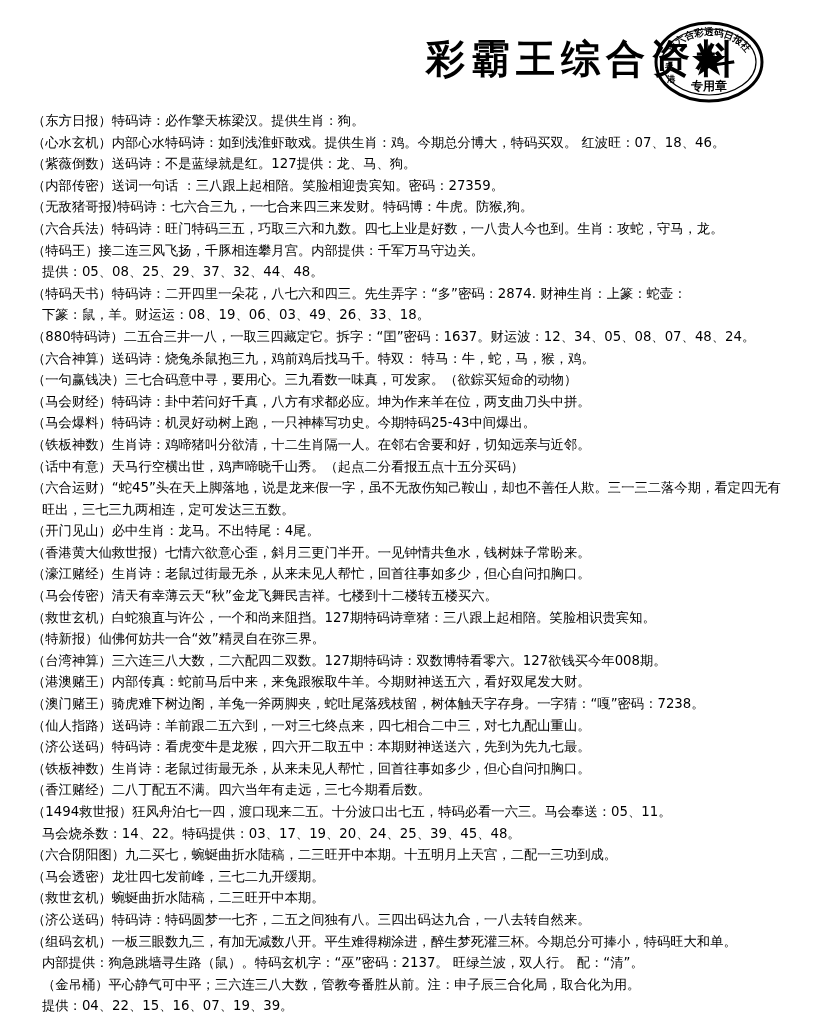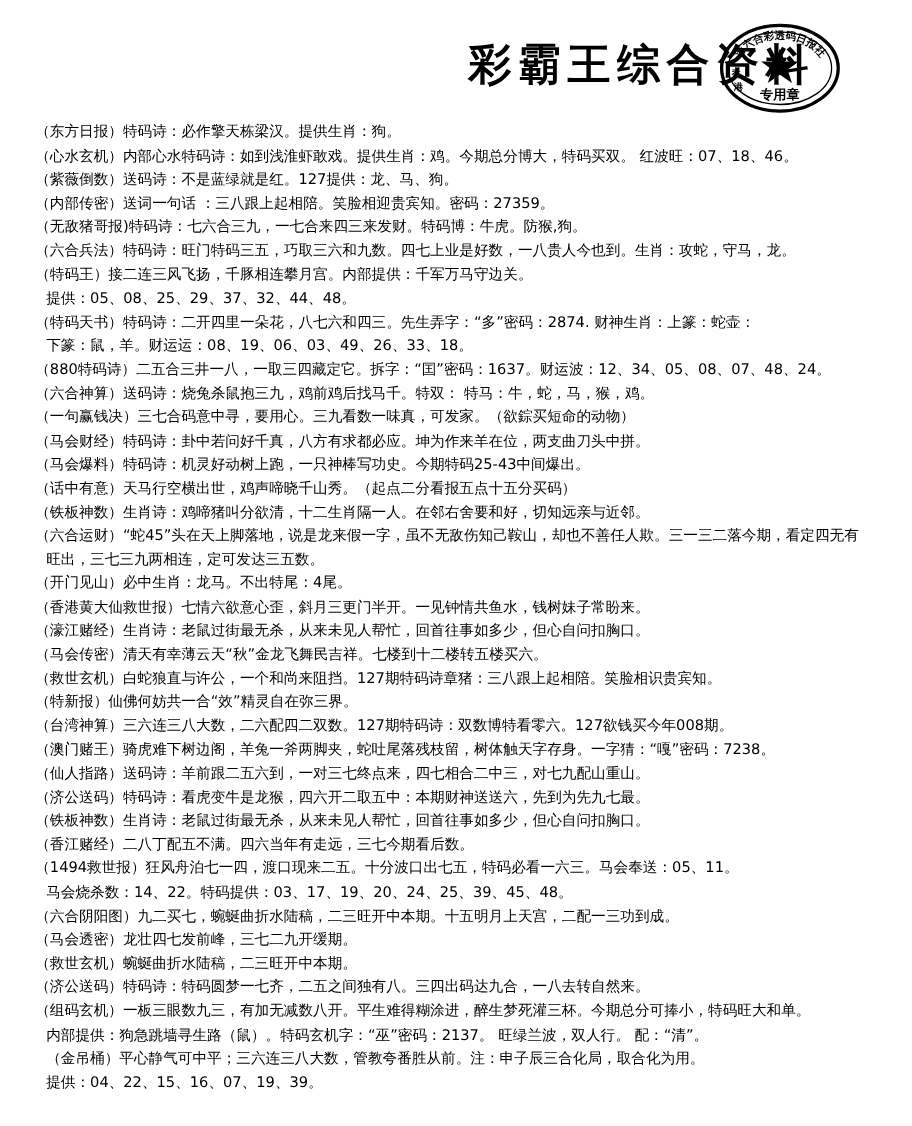--- a/index.html
+++ b/index.html
@@ -92,31 +92,32 @@
     <div class="line">（六合兵法）特码诗：旺门特码三五，巧取三六和九数。四七上业是好数，一八贵人今也到。生肖：攻蛇，守马，龙。</div>
     <div class="line">（特码王）接二连三风飞扬，千豚相连攀月宫。内部提供：千军万马守边关。</div>
     <div class="line noindent">提供：05、08、25、29、37、32、44、48。</div>
     <div class="line">（特码天书）特码诗：二开四里一朵花，八七六和四三。先生弄字：“多”密码：2874. 财神生肖：上篆：蛇壶：</div>
     <div class="line noindent">下篆：鼠，羊。财运运：08、19、06、03、49、26、33、18。</div>
     <div class="line">（880特码诗）二五合三井一八，一取三四藏定它。拆字：“囯”密码：1637。财运波：12、34、05、08、07、48、24。</div>
     <div class="line">（六合神算）送码诗：烧兔杀鼠抱三九，鸡前鸡后找马千。特双：  特马：牛，蛇，马，猴，鸡。</div>
     <div class="line">（一句赢钱决）三七合码意中寻，要用心。三九看数一味真，可发家。（欲錝买短命的动物）</div>
     <div class="line">（马会财经）特码诗：卦中若问好千真，八方有求都必应。坤为作来羊在位，两支曲刀头中拼。</div>
     <div class="line">（马会爆料）特码诗：机灵好动树上跑，一只神棒写功史。今期特码25-43中间爆出。</div>
+    <div class="line">（铁板神数）生肖诗：鸡啼猪叫分欲清，十二生肖隔一人。在邻右舍要和好，切知远亲与近邻。</div>
     <div class="line">（话中有意）天马行空横出世，鸡声啼晓千山秀。（起点二分看报五点十五分买码）</div>
-    <div class="line">（铁板神数）生肖诗：鸡啼猪叫分欲清，十二生肖隔一人。在邻右舍要和好，切知远亲与近邻。</div>
     <div class="line">（六合运财）“蛇45”头在天上脚落地，说是龙来假一字，虽不无敌伤知己鞍山，却也不善任人欺。三一三二落今期，看定四无有</div>
     <div class="line noindent">旺出，三七三九两相连，定可发达三五数。</div>
     <div class="line">（开门见山）必中生肖：龙马。不出特尾：4尾。</div>
     <div class="line">（香港黄大仙救世报）七情六欲意心歪，斜月三更门半开。一见钟情共鱼水，钱树妹子常盼来。</div>
     <div class="line">（濠江赌经）生肖诗：老鼠过街最无杀，从来未见人帮忙，回首往事如多少，但心自问扣胸口。</div>
     <div class="line">（马会传密）清天有幸薄云天“秋”金龙飞舞民吉祥。七楼到十二楼转五楼买六。</div>
     <div class="line">（救世玄机）白蛇狼直与许公，一个和尚来阻挡。127期特码诗章猪：三八跟上起相陪。笑脸相识贵宾知。</div>
     <div class="line">（特新报）仙佛何妨共一合“效”精灵自在弥三界。</div>
     <div class="line">（台湾神算）三六连三八大数，二六配四二双数。127期特码诗：双数博特看零六。127欲钱买今年008期。</div>
+    <div class="line">（港澳赌王）内部传真：蛇前马后中来，来兔跟猴取牛羊。今期财神送五六，看好双尾发大财。</div>
     <div class="line">（澳门赌王）骑虎难下树边阁，羊兔一斧两脚夹，蛇吐尾落残枝留，树体触天字存身。一字猜：“嘎”密码：7238。</div>
     <div class="line">（仙人指路）送码诗：羊前跟二五六到，一对三七终点来，四七相合二中三，对七九配山重山。</div>
     <div class="line">（济公送码）特码诗：看虎变牛是龙猴，四六开二取五中：本期财神送送六，先到为先九七最。</div>
     <div class="line">（铁板神数）生肖诗：老鼠过街最无杀，从来未见人帮忙，回首往事如多少，但心自问扣胸口。</div>
     <div class="line">（香江赌经）二八丁配五不满。四六当年有走远，三七今期看后数。</div>
     <div class="line">（1494救世报）狂风舟泊七一四，渡口现来二五。十分波口出七五，特码必看一六三。马会奉送：05、11。</div>
     <div class="line noindent">马会烧杀数：14、22。特码提供：03、17、19、20、24、25、39、45、48。</div>
     <div class="line">（六合阴阳图）九二买七，蜿蜒曲折水陆稿，二三旺开中本期。十五明月上天宫，二配一三功到成。</div>
     <div class="line">（马会透密）龙壮四七发前峰，三七二九开缓期。</div>
     <div class="line">（救世玄机）蜿蜒曲折水陆稿，二三旺开中本期。</div>

